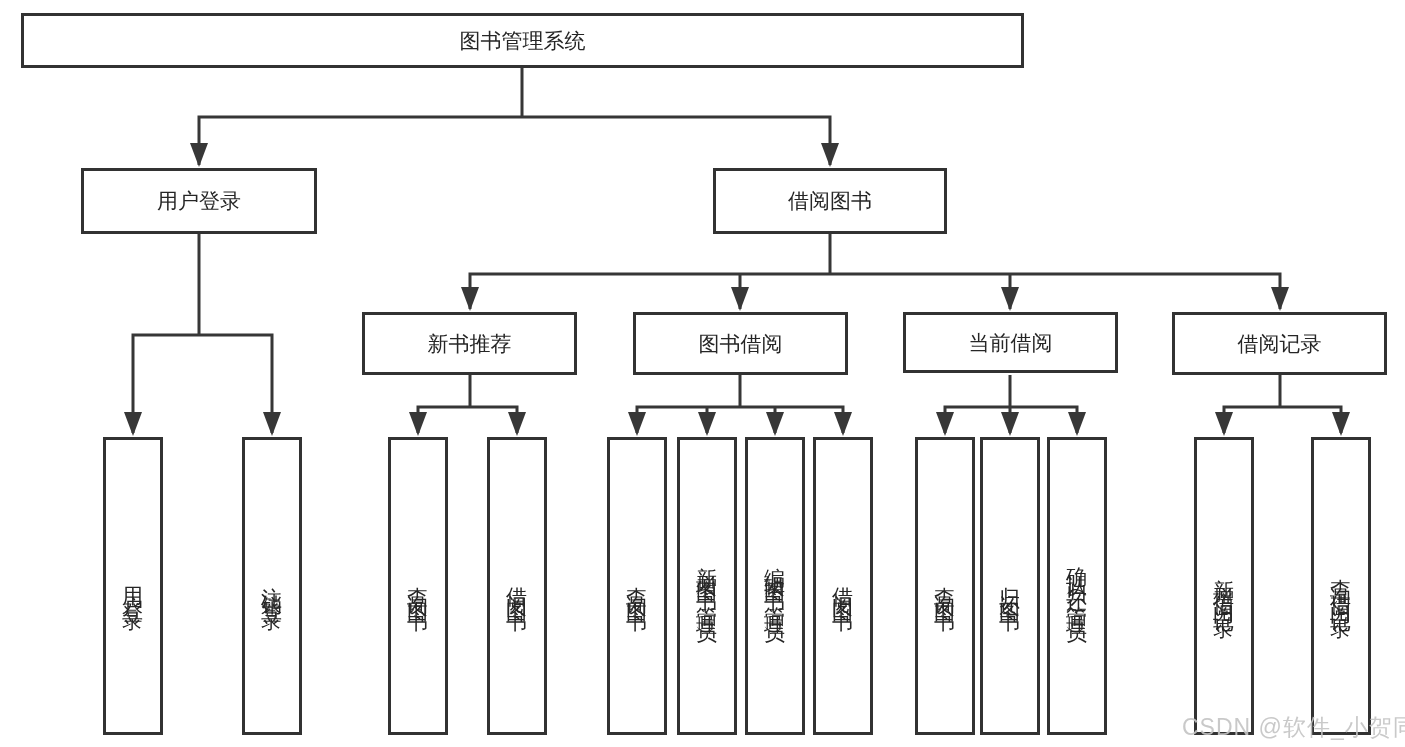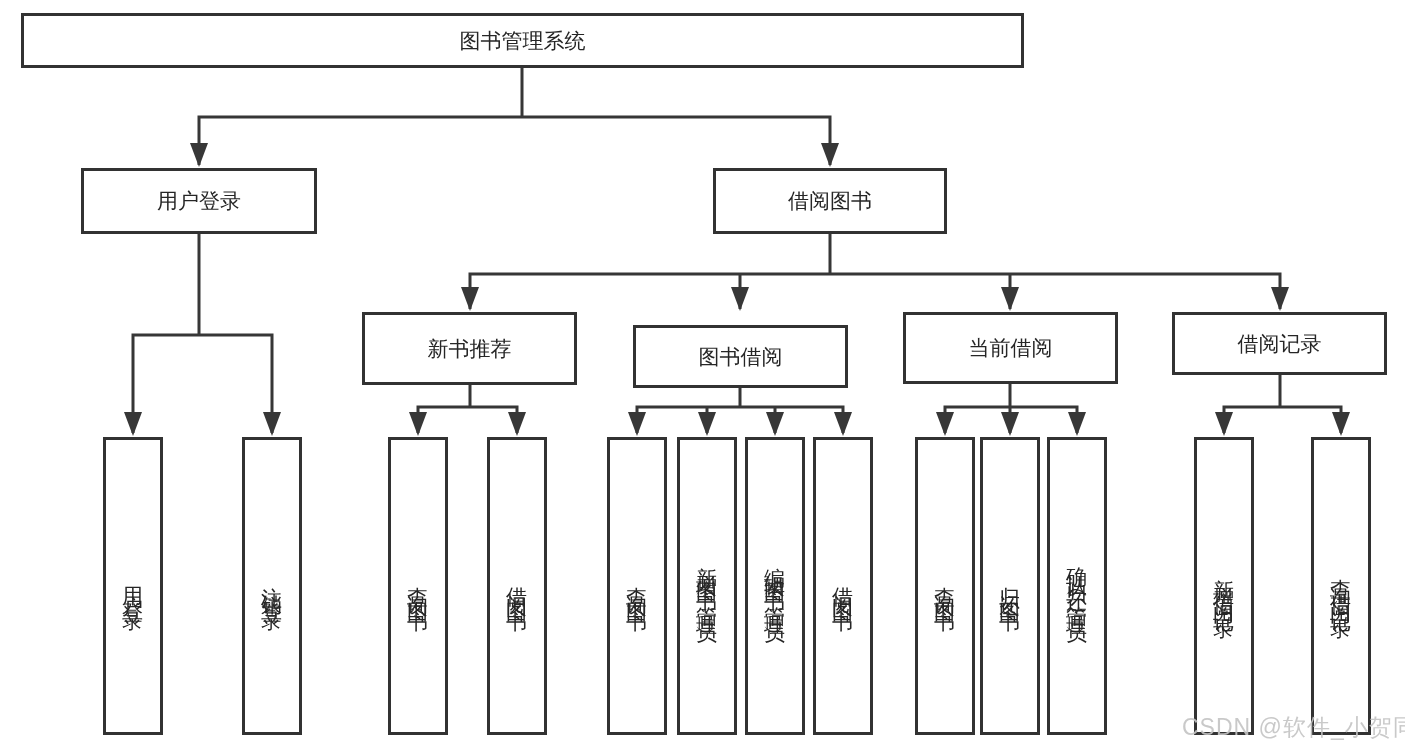--- a/index.html
+++ b/index.html
@@ -85,23 +85,23 @@
     <path class="l" d="M1280 375 V407 M1224 433 V407 H1341 V433"></path>
     <path class="a" d="M1215 412 h18 L1224 436 z"></path>
     <path class="a" d="M1332 412 h18 L1341 436 z"></path>
   </svg>
 
   <div class="hbox" style="left:21px; top:13px; width:1003px; height:55px;">图书管理系统</div>
 
   <div class="hbox" style="left:81px; top:168px; width:236px; height:66px;">用户登录</div>
   <div class="hbox" style="left:713px; top:168px; width:234px; height:66px;">借阅图书</div>
 
-  <div class="hbox" style="left:362px; top:312px; width:215px; height:73px;">新书推荐</div>
-  <div class="hbox" style="left:633px; top:325px; width:215px; height:63px;">图书借阅</div>
-  <div class="hbox" style="left:903px; top:312px; width:215px; height:72px;text-align:right;">当前借阅</div>
+  <div class="hbox" style="left:362px; top:312px; width:215px; height:63px;">新书推荐</div>
+  <div class="hbox" style="left:633px; top:312px; width:215px; height:63px;">图书借阅</div>
+  <div class="hbox" style="left:903px; top:312px; width:215px; height:61px;text-align:right;">当前借阅</div>
   <div class="hbox" style="left:1172px; top:312px; width:215px; height:63px;">借阅记录</div>
 
   <div class="vbox" style="left:103px; top:437px; width:60px; height:298px;">用户登录</div>
   <div class="vbox" style="left:242px; top:437px; width:60px; height:298px;">注销登录</div>
 
   <div class="vbox" style="left:388px; top:437px; width:60px; height:298px;">查询图书</div>
   <div class="vbox" style="left:487px; top:437px; width:60px; height:298px;">借阅图书</div>
 
   <div class="vbox" style="left:607px; top:437px; width:60px; height:298px;">查询图书</div>
   <div class="vbox" style="left:677px; top:437px; width:60px; height:298px;">新增图书（管理员）</div>

